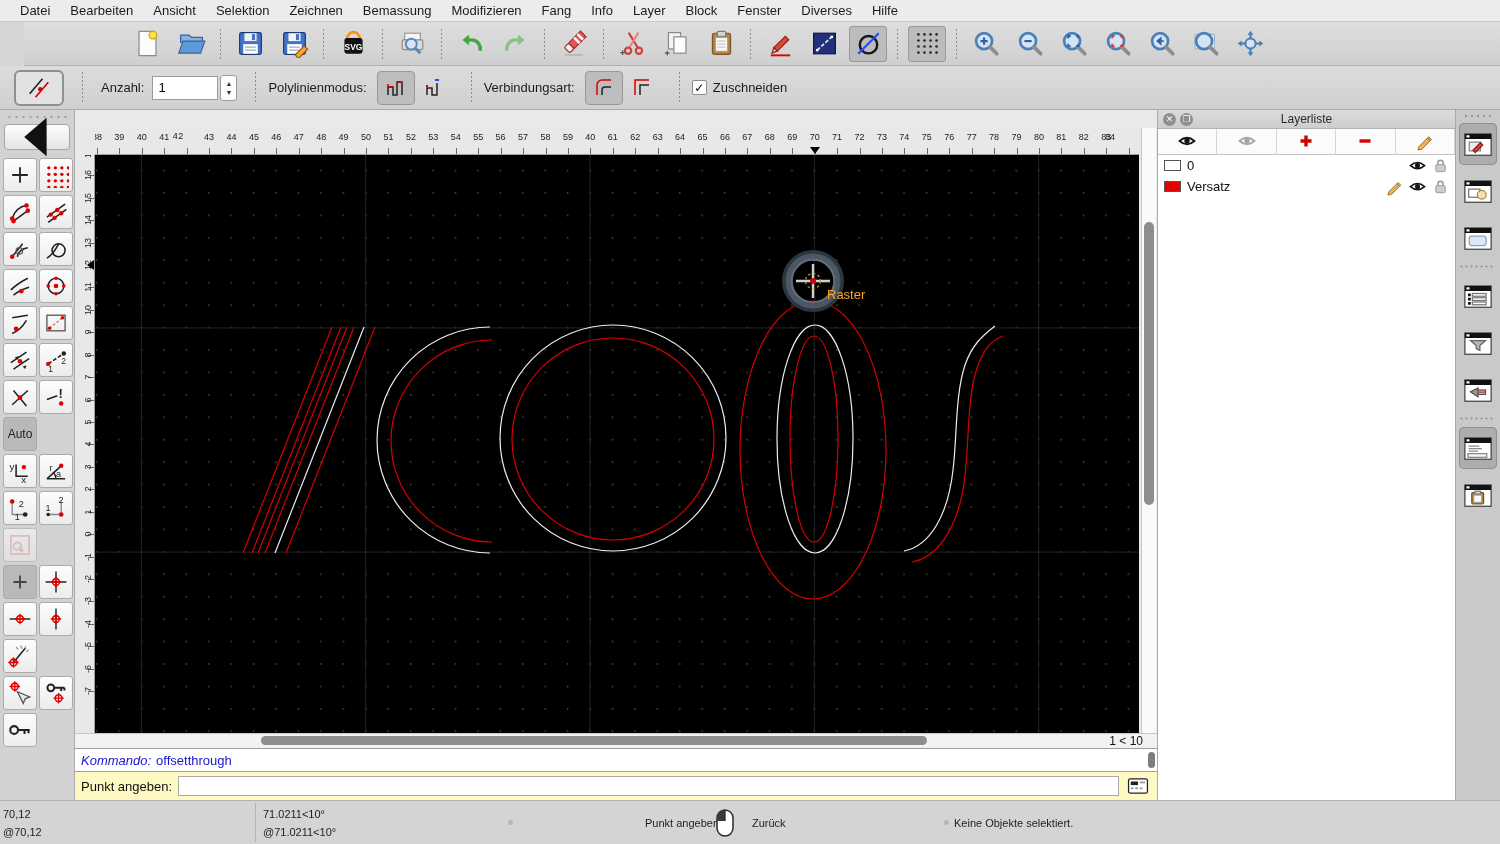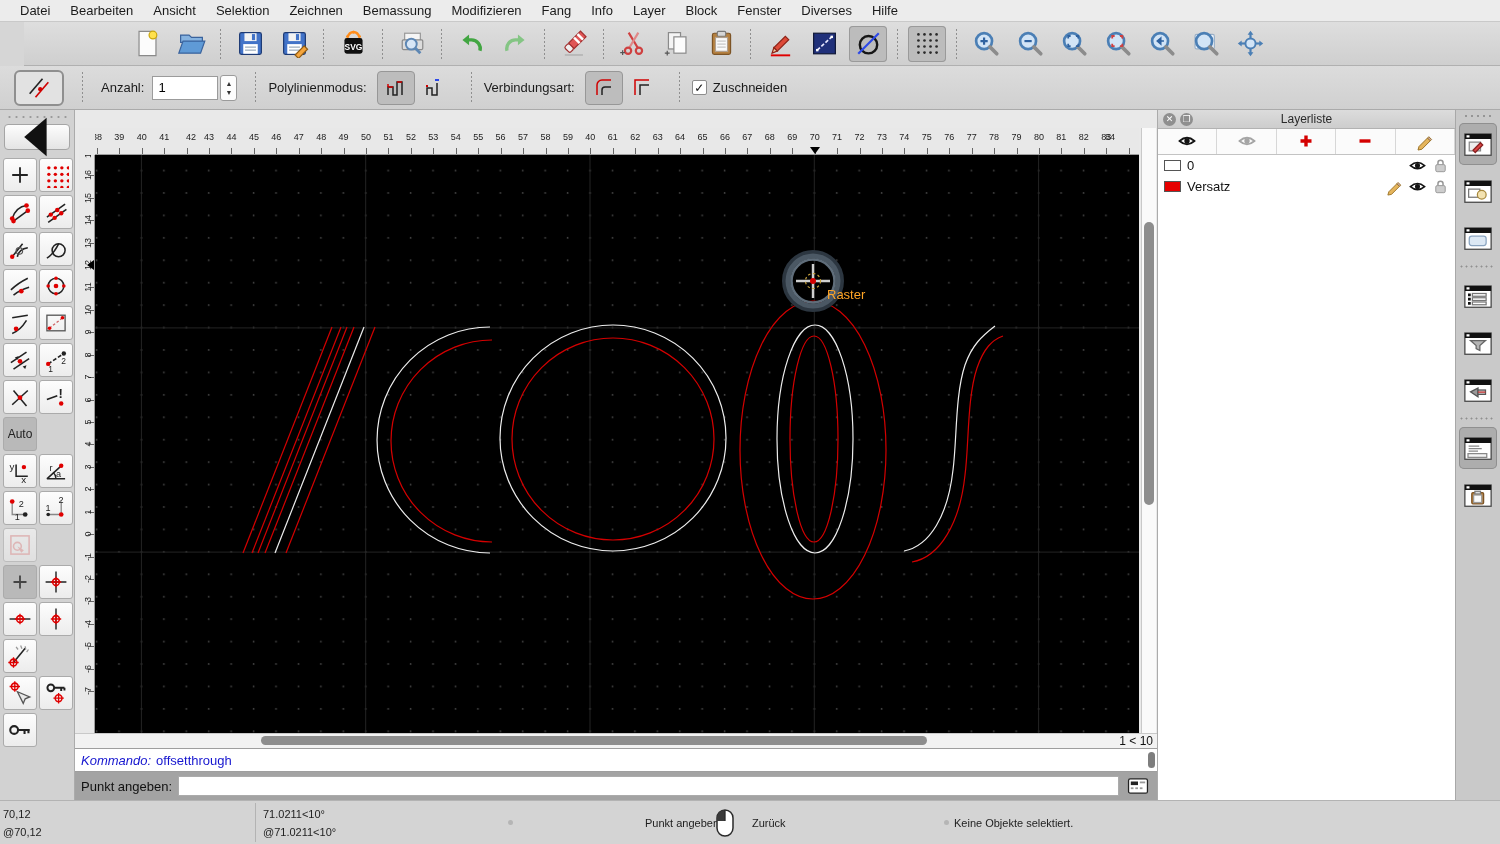--- a/index.html
+++ b/index.html
@@ -83,28 +83,28 @@
   #ruler-corner { position:absolute; left:4px; top:18px; width:16px; height:27px; background:#e8e8e8; z-index:2; }
 
   #canvas-wrap { position:absolute; left:20px; top:45px; width:1044px; height:578px; background:#000; }
   #v-scroll { position:absolute; left:1066px; top:18px; width:15px; height:605px; background:#fafafa;
     border-left:1px solid #c9c9c9; }
   #v-thumb { position:absolute; left:2px; width:10px; border-radius:5px; background:#8d8d8d; }
   #h-scroll-row { position:absolute; left:0; top:623px; width:1082px; height:15px; background:#f2f2f2;
     border-top:1px solid #c9c9c9; }
   #h-track { position:absolute; left:20px; top:0; width:1044px; height:14px; }
   #h-thumb { position:absolute; top:2px; height:9px; border-radius:5px; background:#8d8d8d; }
-  #zoom-indicator { position:absolute; right:4px; top:0px; font-size:12px; color:#111; }
+  #zoom-indicator { position:absolute; right:14px; top:0px; font-size:12px; color:#111; }
 
   #cmd-history { position:absolute; left:0; top:638px; width:1082px; height:24px; background:#fff;
     border-top:1px solid #9e9e9e; border-bottom:1px solid #9e9e9e; display:flex; align-items:center; padding-left:6px; }
   #cmd-history .kw { font-style:italic; color:#1515cf; font-size:13px; }
   #cmd-history .val { color:#1515cf; font-size:13px; margin-left:5px; }
   #hist-thumb { position:absolute; right:2px; top:3px; width:7px; height:16px; border-radius:4px; background:#7e7e7e; }
-  #prompt-row { position:absolute; left:0; top:662px; width:1082px; height:28px; background:#a3a3a3;
+  #prompt-row { position:absolute; left:0; top:662px; width:1082px; height:28px; background:#fef9c3;
     display:flex; align-items:center; padding:0 6px; gap:6px; }
   #prompt-label { font-size:13px; color:#111; white-space:nowrap; }
   #prompt-input { flex:1; height:20px; border:1px solid #ababab; background:#fff; font-size:13px;
     font-family:"Liberation Sans",sans-serif; padding:0 4px; }
   #calc-btn { width:26px; height:21px; display:flex; align-items:center; justify-content:center; }
 
   
   #layer-panel { position:absolute; left:1157px; top:110px; width:298px; height:690px; background:#fff;
     border-left:1px solid #ababab; }
   #layer-titlebar { height:19px; background:linear-gradient(#dcdcdc,#cdcdcd); border-bottom:1px solid #b2b2b2;
@@ -685,21 +685,21 @@
   <div id="h-ruler">
       <div class="h-tick" style="left: 1.9px;"></div>
       <div class="h-lab" style="left: 1.9px;">38</div>
       <div class="h-tick" style="left: 24.33px;"></div>
       <div class="h-lab" style="left: 24.33px;">39</div>
       <div class="h-tick" style="left: 46.76px;"></div>
       <div class="h-lab" style="left: 46.76px;">40</div>
       <div class="h-tick" style="left: 69.19px;"></div>
       <div class="h-lab" style="left: 69.19px;">41</div>
       <div class="h-tick" style="left: 91.62px;"></div>
-      <div class="h-lab" style="left: 96px;">42</div>
+      <div class="h-lab" style="left: 83px; font-family: Liberation Mono, monospace;">42</div>
       <div class="h-tick" style="left: 114.05px;"></div>
       <div class="h-lab" style="left: 114.05px;">43</div>
       <div class="h-tick" style="left: 136.48px;"></div>
       <div class="h-lab" style="left: 136.48px;">44</div>
       <div class="h-tick" style="left: 158.91px;"></div>
       <div class="h-lab" style="left: 158.91px;">45</div>
       <div class="h-tick" style="left: 181.34px;"></div>
       <div class="h-lab" style="left: 181.34px;">46</div>
       <div class="h-tick" style="left: 203.77px;"></div>
       <div class="h-lab" style="left: 203.77px;">47</div>

